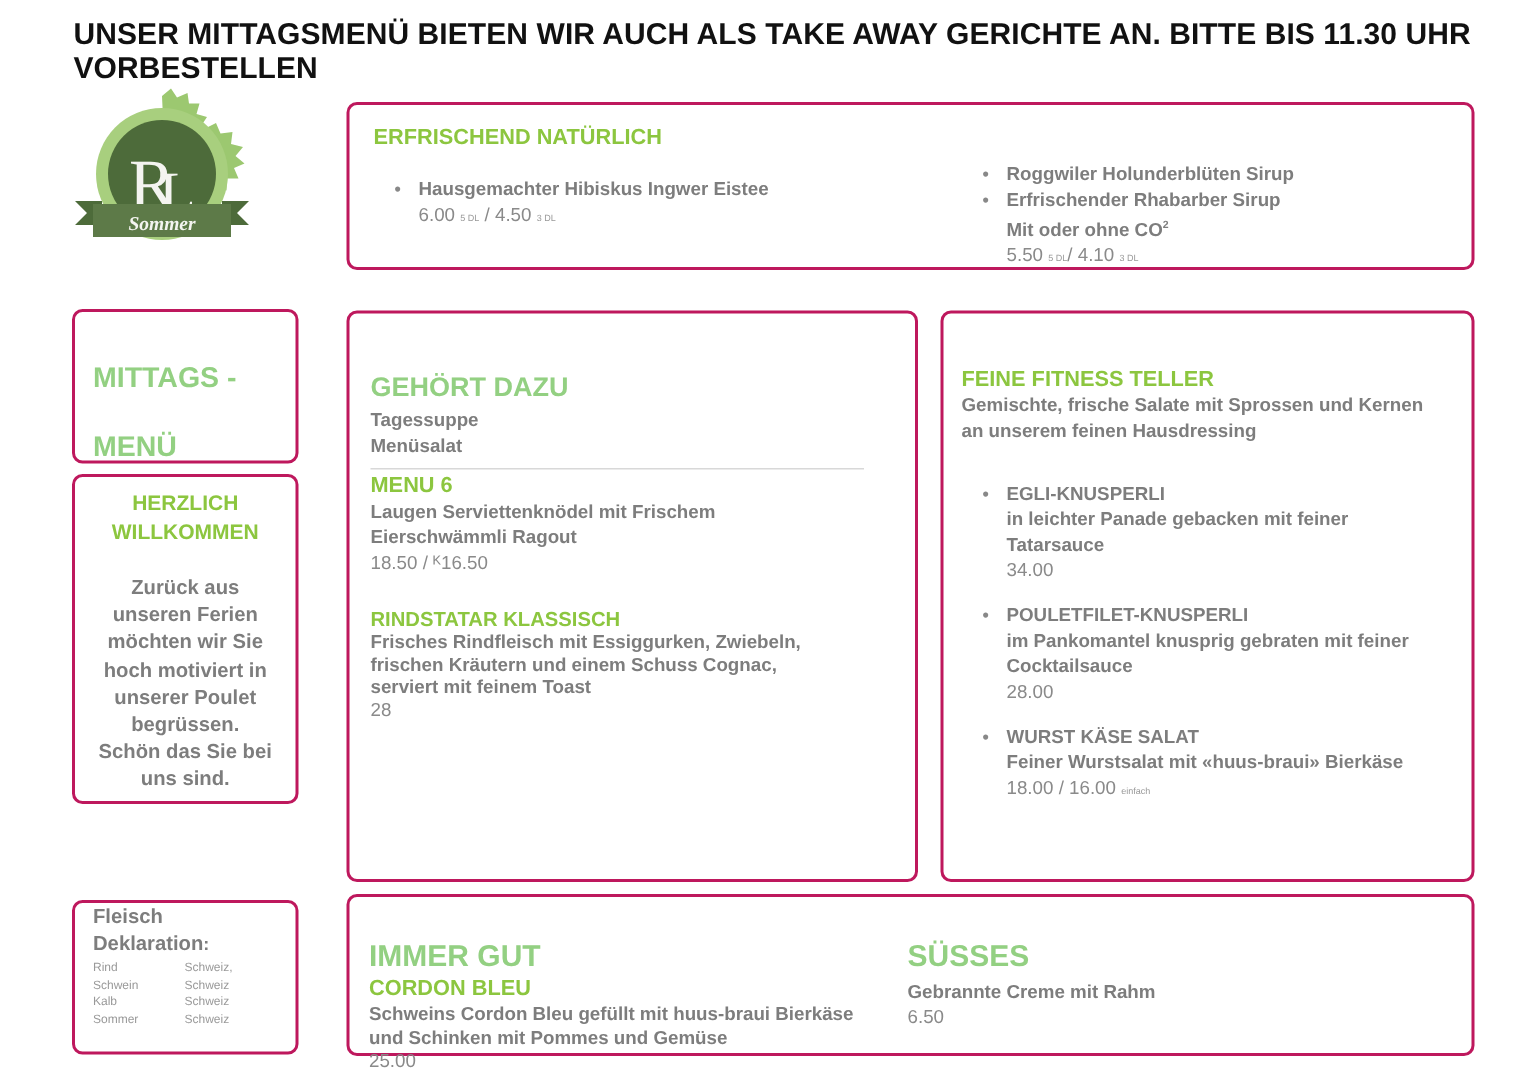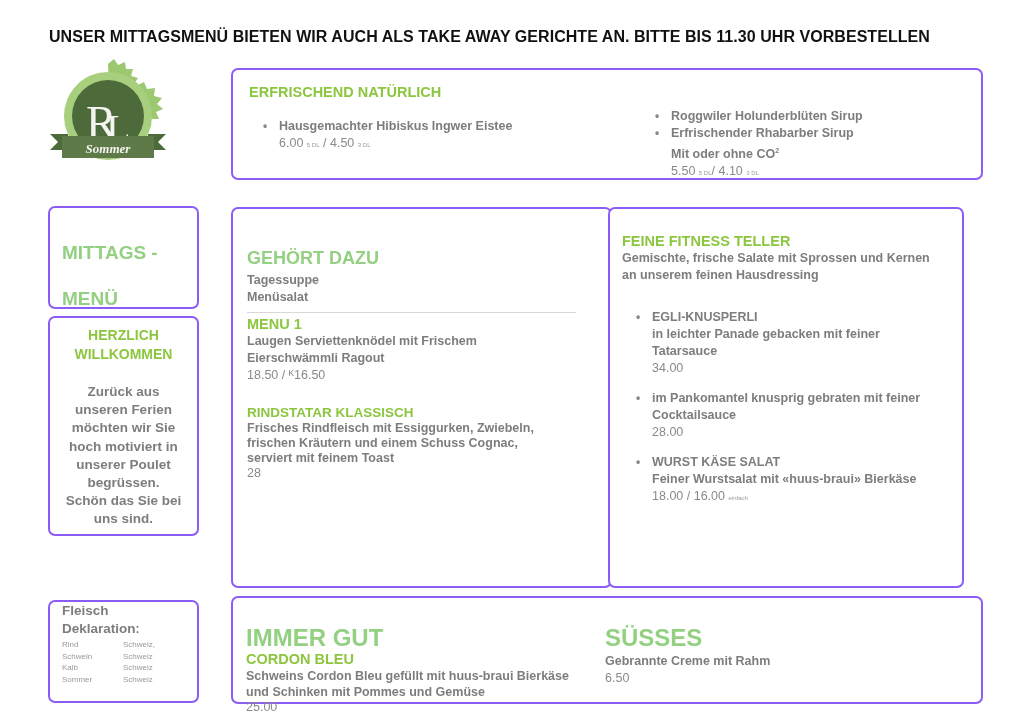--- a/index.html
+++ b/index.html
@@ -1,18 +1,18 @@
 <!DOCTYPE html>
 <html><head>
 <meta charset="utf-8">
 <style>
   * { box-sizing: border-box; margin: 0; padding: 0; }
   body { width: 1024px; height: 724px; background: #ffffff; font-family: "Liberation Sans", sans-serif; color: #7a7a7a; position: relative; overflow: hidden; }
-  .banner { position: absolute; left: 49px; top: 12px; font-size: 16px; font-weight: bold; color: #111; letter-spacing: 0.05px; margin-top: 16px; }
-  .box { position: absolute; border: 2px solid #8b5cf6; border-radius: 7px; background: #fff; }
+  .banner { position: absolute; left: 49px; top: 12px; font-size: 20px; font-weight: bold; color: #111; letter-spacing: 0.05px; }
+  .box { position: absolute; border: 2px solid #be185d; border-radius: 7px; background: #fff; }
   .h-green { color: #8cc63f; font-weight: bold; }
   .h-soft { color: #93d082; font-weight: bold; margin-top: 20px; }
   .txt { font-weight: bold; color: #7d7d7d; font-size: 12.5px; line-height: 17px; }
   .price { color: #8a8a8a; font-size: 12.5px; line-height: 17px; font-weight: normal; }
   .unit { font-size: 6px; color: #999; }
   .bullet-list { list-style: none; }
   .bullet-list li { position: relative; padding-left: 16px; }
   .bullet-list li::before { content: "•"; position: absolute; left: 0; top: 0; color: #888; font-size: 12px; }
 
   
@@ -43,30 +43,30 @@
   #fleisch td.k { width: 61px; }
 
   
   #dazu { left: 231px; top: 207px; width: 381px; height: 381px; padding: 18px 14px; }
   #dazu .bigh { font-size: 18px; line-height: 22px; }
   #dazu .sep { border-top: 1px solid #d8d8d8; margin: 6px 20px 2px 0; }
   #dazu .mh { font-size: 14.5px; line-height: 18px; margin-top: 0; }
   #dazu .sec { margin-top: 20px; }
 
   
-  #fitness { left: 608px; top: 207px; width: 356px; height: 381px; padding: 20px 12px; }
+  #fitness { left: 627px; top: 207px; width: 356px; height: 381px; padding: 32px 12px; }
   #fitness .t { font-size: 14.5px; line-height: 18px; margin-top: 3px; }
   #fitness ul { margin-top: 25px; margin-left: 14px; }
   #fitness li { margin-bottom: 13px; }
 
   
   #bottom { left: 231px; top: 596px; width: 752px; height: 108px; }
   #bottom .left { position: absolute; left: 13px; top: 8px; width: 350px; }
   #bottom .right { position: absolute; left: 372px; top: 8px; }
-  #bottom .bigh { font-size: 24px; line-height: 24px; }
+  #bottom .bigh { font-size: 20px; line-height: 24px; }
   #bottom .sub { font-size: 14.5px; line-height: 18px; }
 </style>
 </head>
 <body>
 
 <div class="banner">UNSER MITTAGSMENÜ BIETEN WIR AUCH ALS TAKE AWAY GERICHTE AN. BITTE BIS 11.30 UHR VORBESTELLEN</div>
 
 <div class="logo">
   <svg width="124" height="110" viewBox="0 0 124 110">
     <g fill="#9cc870">
@@ -149,21 +149,21 @@
     </table>
 </div>
 
 <div class="box" id="dazu">
   <div class="bigh h-soft">GEHÖRT DAZU</div>
   <div class="txt" style="margin-top:3px">Tagessuppe</div>
   <div class="txt">Menüsalat</div>
   <div class="sep"></div>
 
   <div>
-    <div class="mh h-green">MENU 1</div>
+    <div class="mh h-green">MENU 6</div>
     <div class="txt">Laugen Serviettenknödel mit Frischem</div>
     <div class="txt">Eierschwämmli Ragout</div>
     <div class="price">18.50 / ᴷ16.50</div>
   </div>
   <div class="sec">
     <div class="h-green" style="font-size:13.5px;line-height:17px">RINDSTATAR KLASSISCH</div>
     <div class="txt" style="line-height:15px">Frisches  Rindfleisch mit Essiggurken, Zwiebeln,</div>
     <div class="txt" style="line-height:15px">frischen Kräutern und einem Schuss Cognac,</div>
     <div class="txt" style="line-height:15px">serviert mit feinem Toast</div>
     <div class="price" style="line-height:15px">28</div>
@@ -177,20 +177,21 @@
       <div>an unserem feinen Hausdressing</div>
     </div>
   <ul class="bullet-list txt">
     <li>
       <div>EGLI-KNUSPERLI</div>
       <div>in leichter Panade gebacken mit feiner</div>
       <div>Tatarsauce</div>
       <div class="price">34.00</div>
     </li>
     <li>
+      <div>POULETFILET-KNUSPERLI</div>
       <div>im Pankomantel knusprig gebraten mit feiner</div>
       <div>Cocktailsauce</div>
       <div class="price">28.00</div>
     </li>
     <li>
       <div>WURST KÄSE SALAT</div>
       <div>Feiner Wurstsalat mit «huus-braui» Bierkäse</div>
       <div class="price"><span>18.00 / 16.00</span> <span class="unit">einfach</span></div>
     </li>
   </ul>

